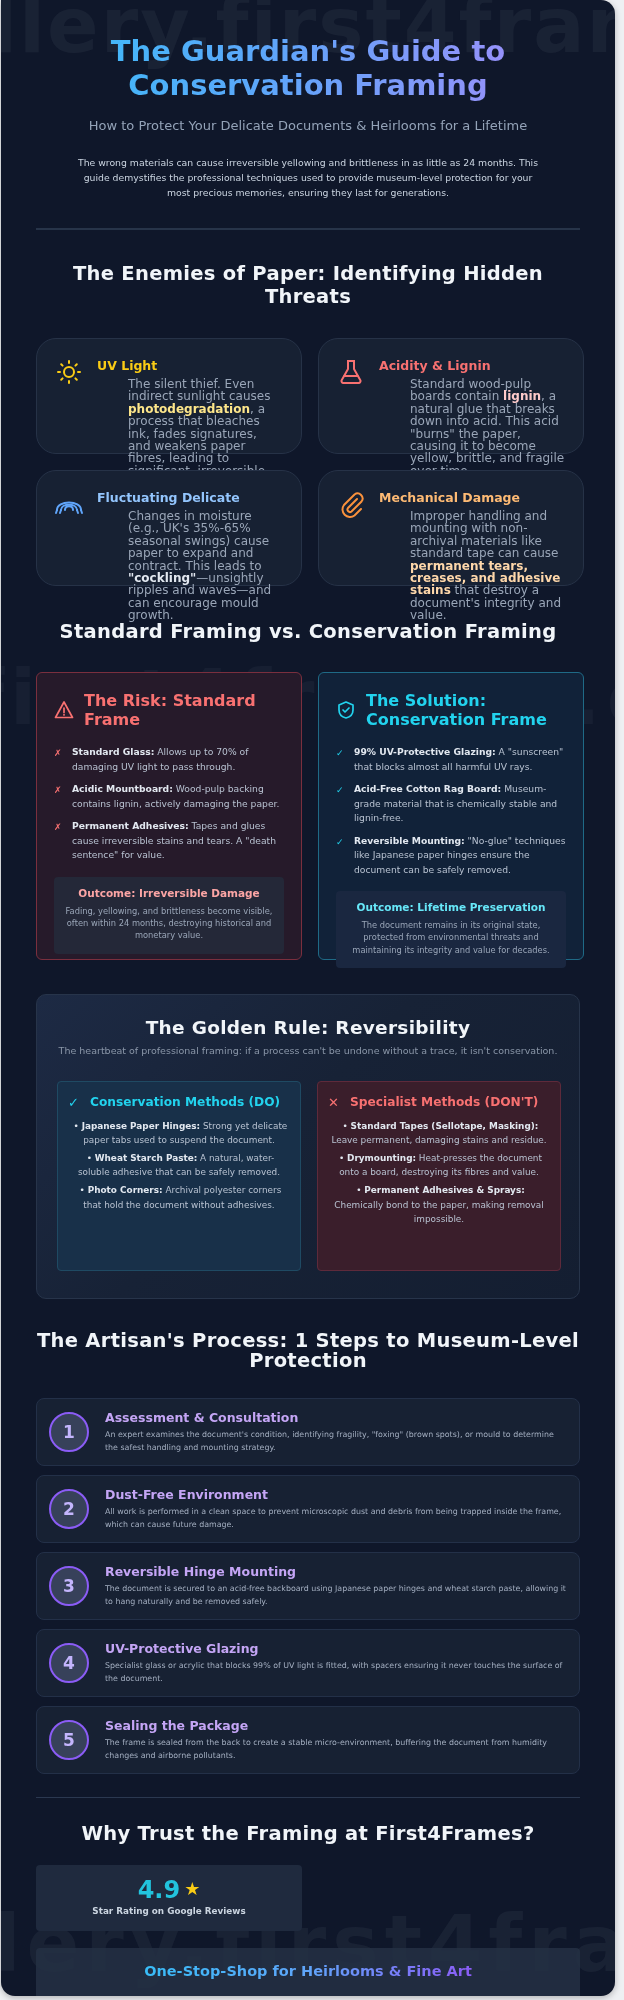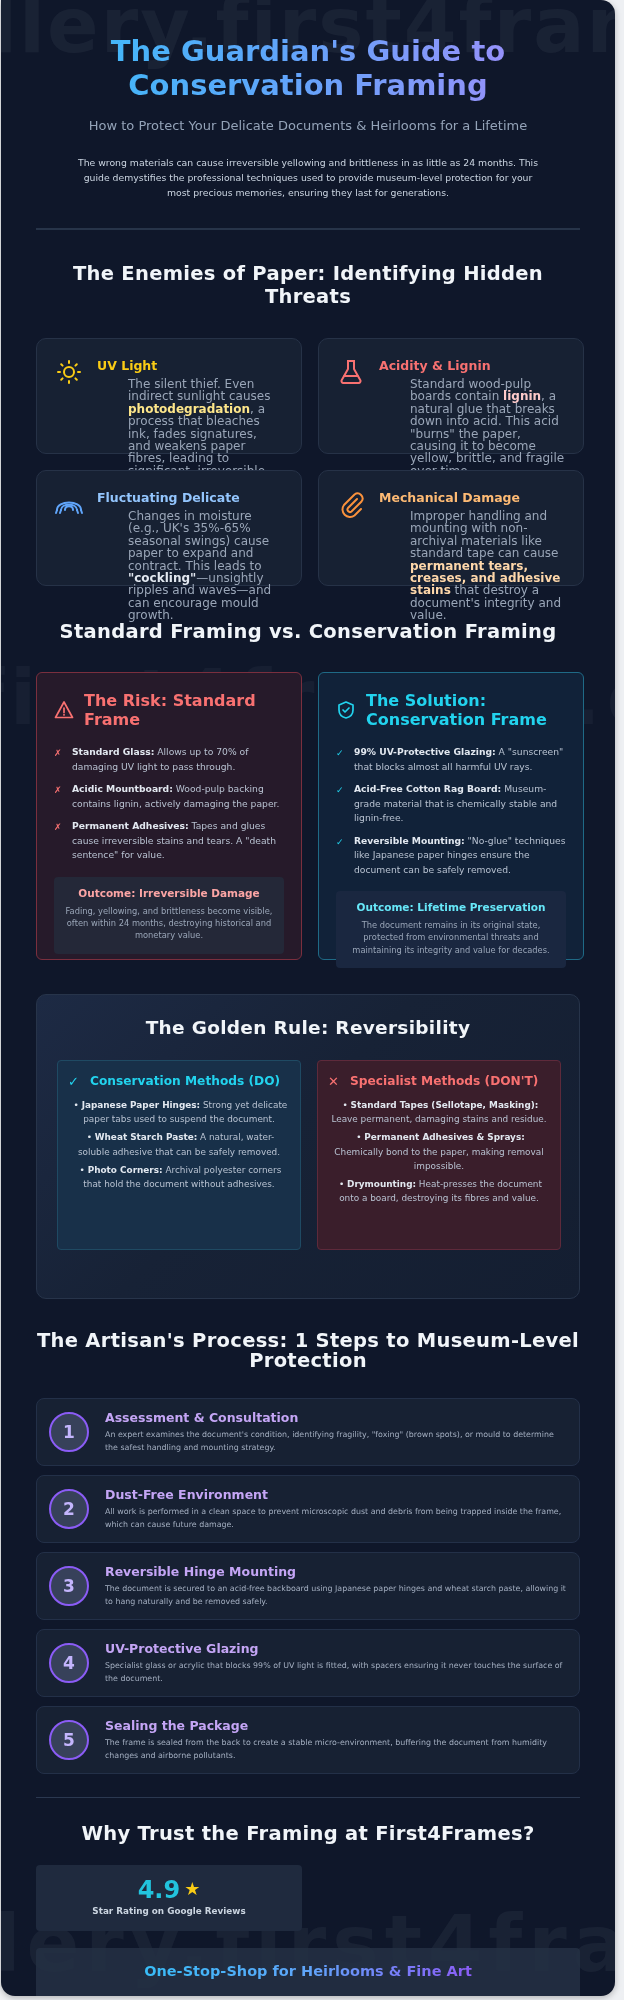--- a/index.html
+++ b/index.html
@@ -25,21 +25,21 @@
   .subtitle { color: #94a3b8; font-size: 13px; margin-top: 16px; }
   .intro { color: #cbd5e1; font-size: 9.3px; line-height: 15px; margin: 22px auto 0; width: 470px; }
   .divider { height: 2px; background: #273449; margin: 28px 0 0; }
 
   h2 { color: #f1f5f9; font-size: 19.5px; font-weight: 700; text-align: center; letter-spacing: 0.3px; }
   .sec-threats h2 { margin-top: 32px; }
 
   .grid2 { display: grid; grid-template-columns: 266px 266px; gap: 16px; }
   .threats { margin-top: 30px; row-gap: 16px; }
   .threat-card {
-    background: #172133; border: 1px solid #263247; border-radius: 10px;
+    background: #172133; border: 1px solid #263247; border-radius: 20px;
     height: 116px; padding: 19px 18px 0 18px; display: flex; gap: 14px;
   }
   .threat-icon { width: 28px; height: 28px; flex: 0 0 28px; margin-top: 0; }
   .threat-title { font-size: 12.5px; font-weight: 700; margin-top: 0; }
   .threat-text { color: #9aa6b8; font-size: 12px; line-height: 12.4px; margin-top: 5px; margin-left: 31px; }
   .threat-text b { font-weight: 700; }
 
   .sec-compare h2 { margin-top: 34px; }
   .compare { margin-top: 29px; }
   .cmp-card { border-radius: 6px; height: 288px; padding: 18px 17px 0; }
@@ -226,41 +226,42 @@
           <div class="outcome">
             <div class="outcome-title" style="color:#67e8f9">Outcome: Lifetime Preservation</div>
             <div class="outcome-text">The document remains in its original state, protected from environmental threats and maintaining its integrity and value for decades.</div>
           </div>
         </div>
       </div>
     </section>
 
     <section class="golden">
       <h2>The Golden Rule: Reversibility</h2>
+      <p class="gsub">The heartbeat of professional framing: if a process can't be undone without a trace, it isn't conservation.</p>
       <div class="gcols">
         <div class="gcol gdo">
           <div class="ghead">
             <span class="gic" style="color:#22d3ee">✓</span>
             <div class="gtitle" style="color:#22d3ee">Conservation Methods (DO)</div>
           </div>
           <ul class="glist">
             <li><span class="bl">•</span><b>Japanese Paper Hinges:</b><span> Strong yet delicate paper tabs used to suspend the document.</span></li>
             <li><span class="bl">•</span><b>Wheat Starch Paste:</b><span> A natural, water-soluble adhesive that can be safely removed.</span></li>
             <li><span class="bl">•</span><b>Photo Corners:</b><span> Archival polyester corners that hold the document without adhesives.</span></li>
           </ul>
         </div>
         <div class="gcol gdont">
           <div class="ghead">
             <span class="gic" style="color:#f87171">✕</span>
             <div class="gtitle" style="color:#f87171">Specialist Methods (DON'T)</div>
           </div>
           <ul class="glist">
             <li><span class="bl">•</span><b>Standard Tapes (Sellotape, Masking):</b><span> Leave permanent, damaging stains and residue.</span></li>
+            <li><span class="bl">•</span><b>Drymounting:</b><span> Heat-presses the document onto a board, destroying its fibres and value.</span></li>
             <li><span class="bl">•</span><b>Permanent Adhesives &amp; Sprays:</b><span> Chemically bond to the paper, making removal impossible.</span></li>
-            <li><span class="bl">•</span><b>Drymounting:</b><span> Heat-presses the document onto a board, destroying its fibres and value.</span></li>
           </ul>
         </div>
       </div>
     </section>
 
     <section class="sec-process">
       <h2>The Artisan's Process: 1 Steps to Museum-Level Protection</h2>
       <div class="steps">
         <div class="step">
           <div class="step-num">1</div>

